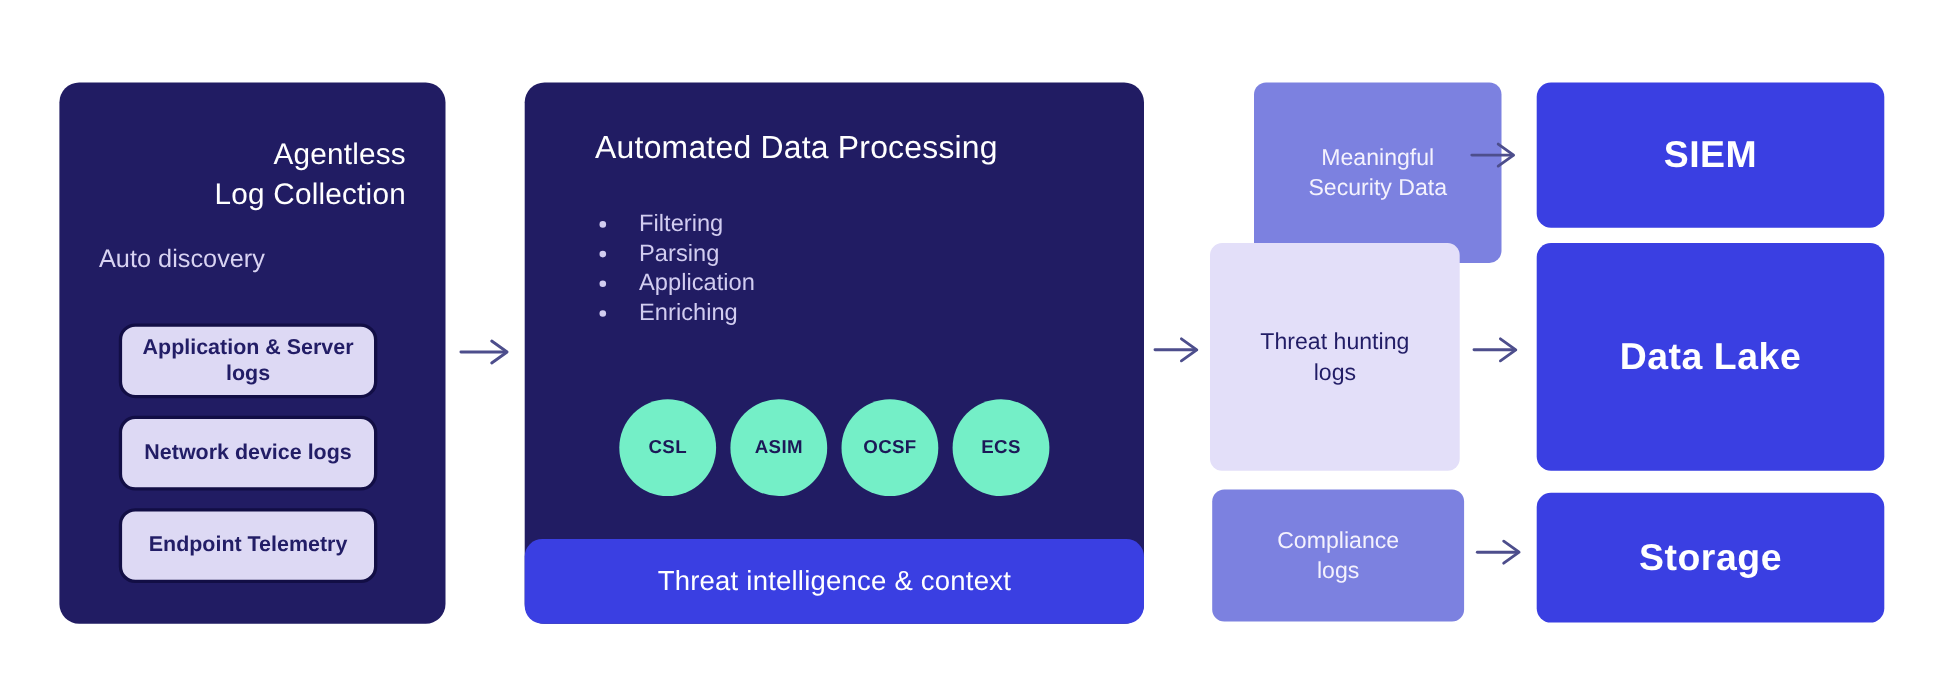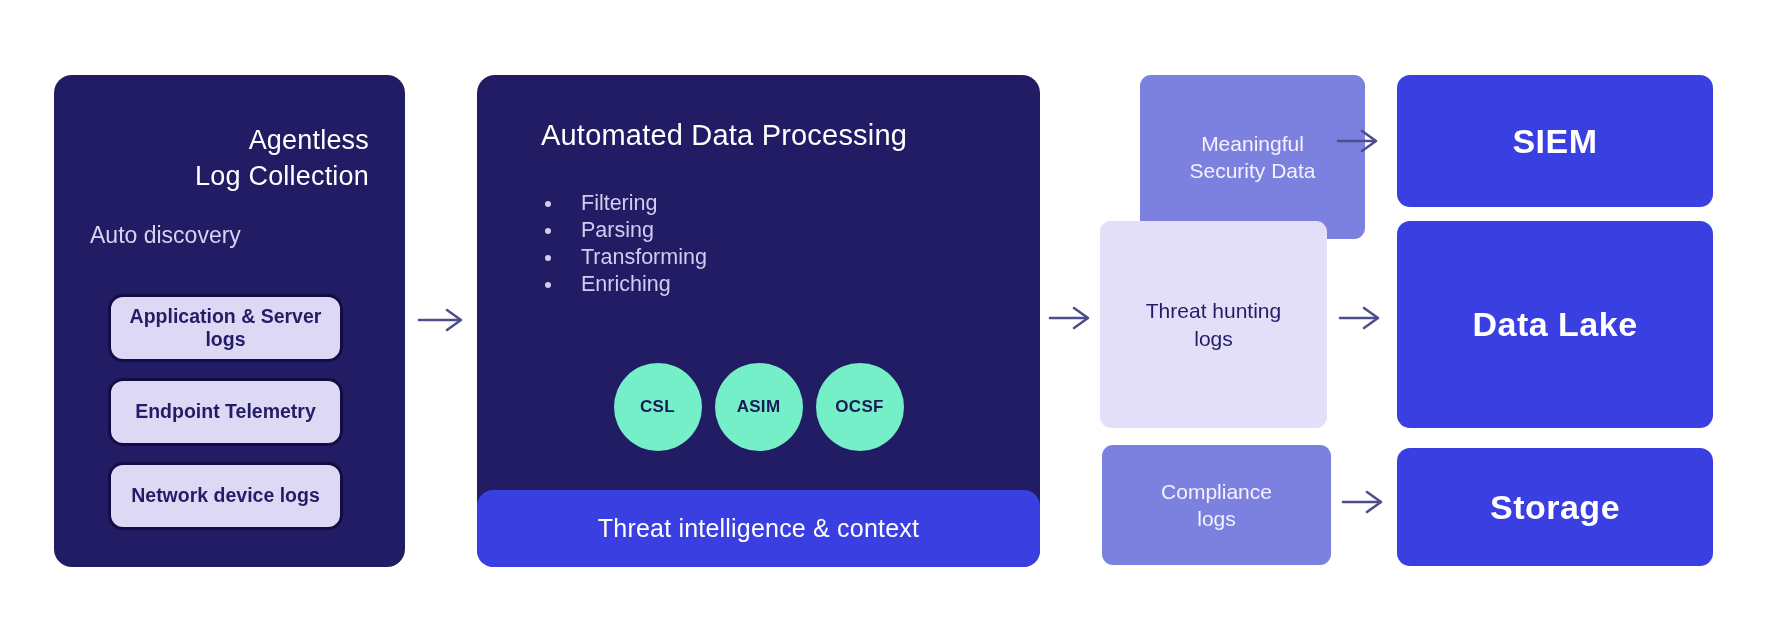--- a/index.html
+++ b/index.html
@@ -215,58 +215,61 @@
 
   <section class="panel left-panel">
     <h2>Agentless
 Log Collection</h2>
     <p class="subtitle">Auto discovery</p>
     <div class="source-list">
       <div class="source-box">
         <span>Application &amp; Server logs</span>
       </div>
       <div class="source-box">
+        <span>Network device logs</span>
+      </div>
+      <div class="source-box">
         <span>Endpoint Telemetry</span>
-      </div>
-      <div class="source-box">
-        <span>Network device logs</span>
       </div>
     </div>
   </section>
 
   <section class="panel mid-panel">
     <h2>Automated Data Processing</h2>
     <ul class="bullets">
       <li>
         <span class="dot"></span>
         <span>Filtering</span>
       </li>
       <li>
         <span class="dot"></span>
         <span>Parsing</span>
       </li>
       <li>
         <span class="dot"></span>
-        <span>Transforming</span>
+        <span>Application</span>
       </li>
       <li>
         <span class="dot"></span>
         <span>Enriching</span>
       </li>
     </ul>
     <div class="schema-row">
       <div class="schema-circle">
         <span>CSL</span>
       </div>
       <div class="schema-circle">
         <span>ASIM</span>
       </div>
       <div class="schema-circle">
         <span>OCSF</span>
       </div>
+      <div class="schema-circle">
+        <span>ECS</span>
+      </div>
     </div>
     <div class="ti-bar">
       <span>Threat intelligence &amp; context</span>
     </div>
   </section>
 
   <div class="out-box purple out-meaningful">
     <span>Meaningful Security Data</span>
   </div>
   <div class="out-box lavender out-threat">

